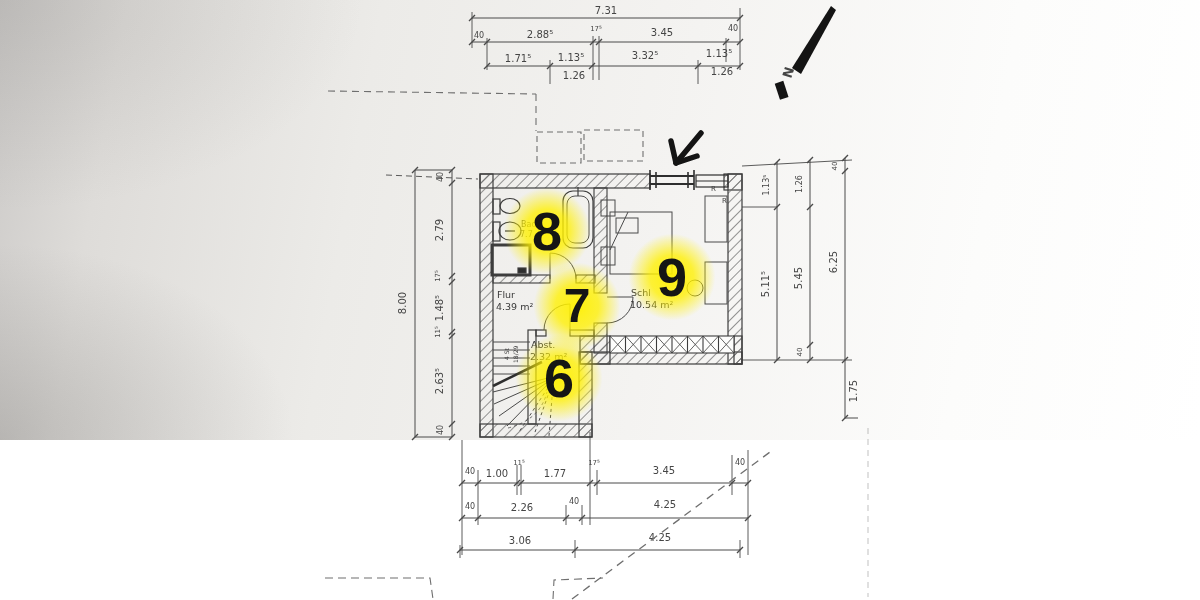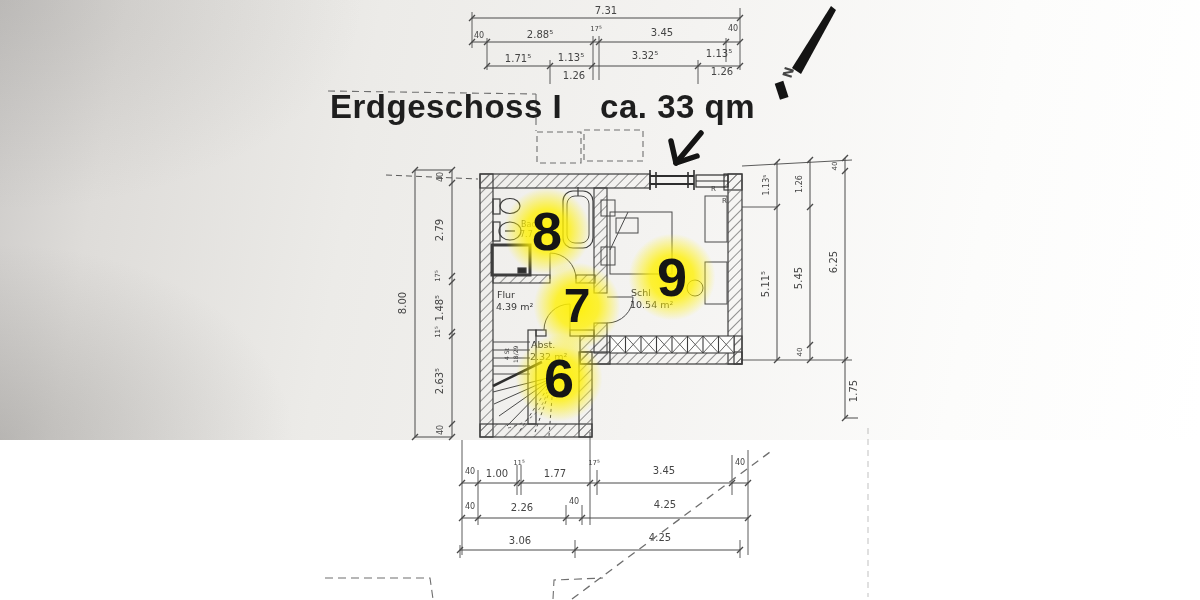--- a/index.html
+++ b/index.html
@@ -241,23 +241,19 @@
     <path d="M676,163 L671,141 M676,163 L697,156"></path>
   </g>
 
   <g>
     <polygon points="831,6 836,10 801,74 792,68" fill="#141414"></polygon>
     <text x="791" y="79" transform="rotate(-72 791 79)" font-size="13" font-weight="bold" fill="#141414">N</text>
     <rect x="777" y="82" width="9" height="17" transform="rotate(-18 781 90)" fill="#141414"></rect>
   </g>
 </svg>
 
-<div id="title">
-  <span>Erdgeschoss I</span>
-  <span>ca. 33 qm</span>
-</div>
 
 <div class="marker" style="left:547px;top:231px;">8</div>
 <div class="marker" style="left:577px;top:306px;font-size:48px;">7</div>
 <div class="marker" style="left:672px;top:277px;">9</div>
 <div class="marker" style="left:559px;top:378px;">6</div>
 
 </div>
 
 </body></html>

